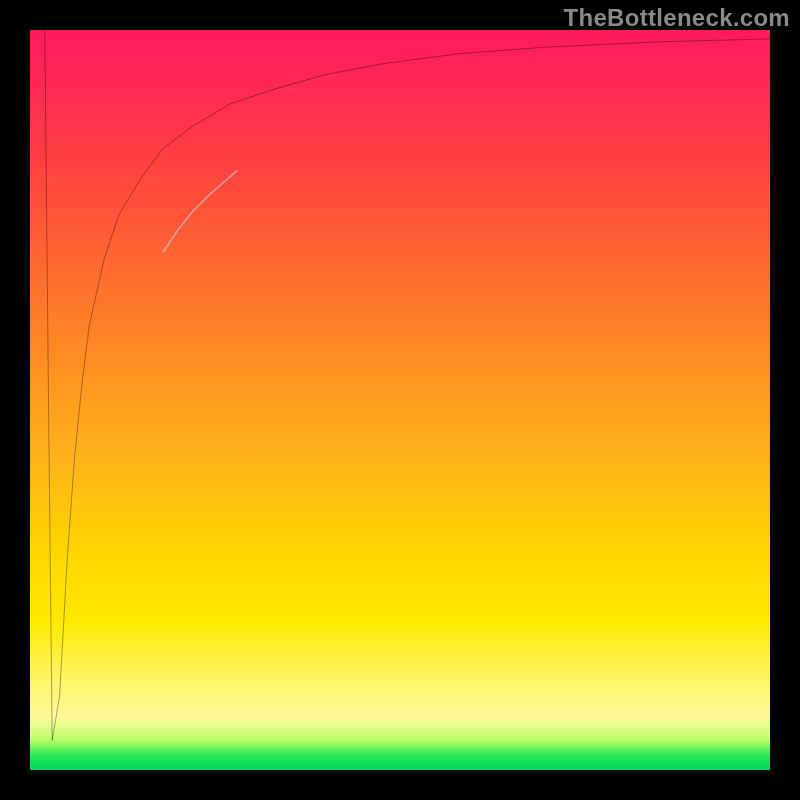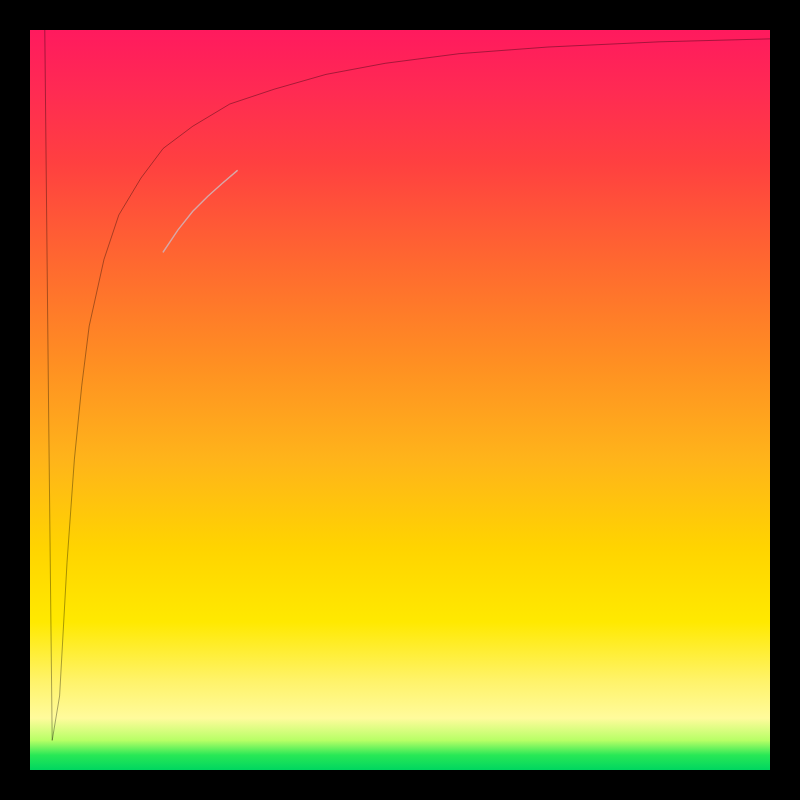--- a/index.html
+++ b/index.html
@@ -58,20 +58,21 @@
   svg.curves {
     position: absolute;
     inset: 0;
   }
 </style>
 </head>
 <body>
 
 <div class="stage">
 
+  <div class="attribution">TheBottleneck.com</div>
 
   <div class="plot-area">
     <div class="gradient-bg"></div>
 
     <svg class="curves" viewBox="0 0 100 100" preserveAspectRatio="none">
       <g transform="translate(0,100) scale(1,-1)">
         <polyline id="series-main" fill="none" stroke="#000000" stroke-width="0.35" vector-effect="non-scaling-stroke" stroke-linejoin="round" stroke-linecap="round" points="2,100 2.5,50 3,4 4,10 5,28 6,42 7,52 8,60 10,69 12,75 15,80 18,84 22,87 27,90 33,92 40,94 48,95.5 58,96.8 70,97.7 85,98.4 100,98.8"></polyline>
         <polyline id="series-highlight" fill="none" stroke="#d8a7a7" stroke-width="1.4" vector-effect="non-scaling-stroke" stroke-linecap="round" points="18,70 20,73 22,75.5 24,77.5 26,79.3 28,81"></polyline>
       </g>
     </svg>

